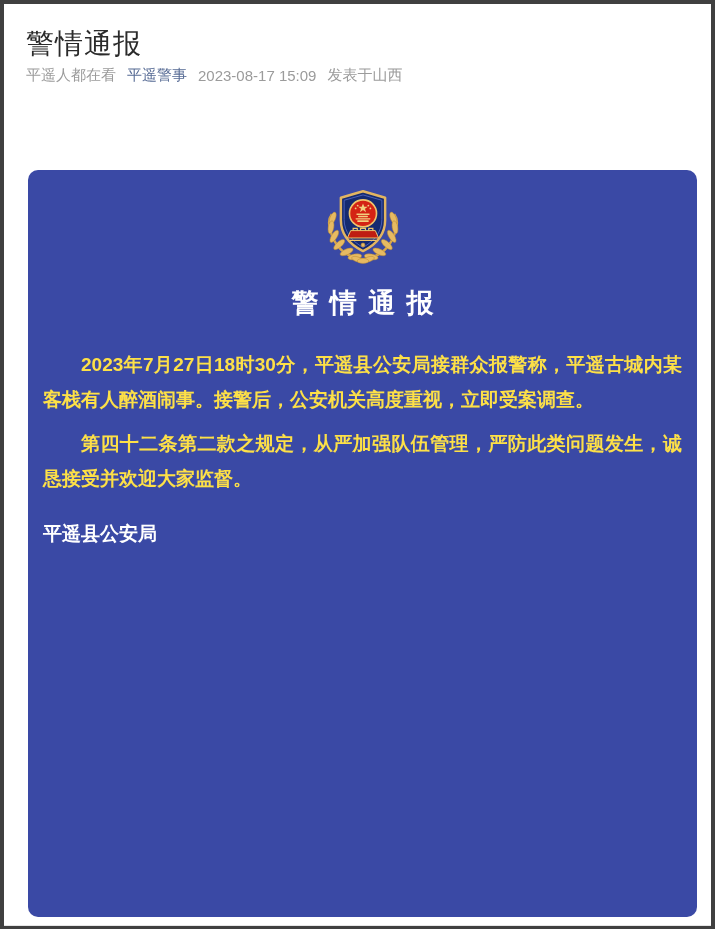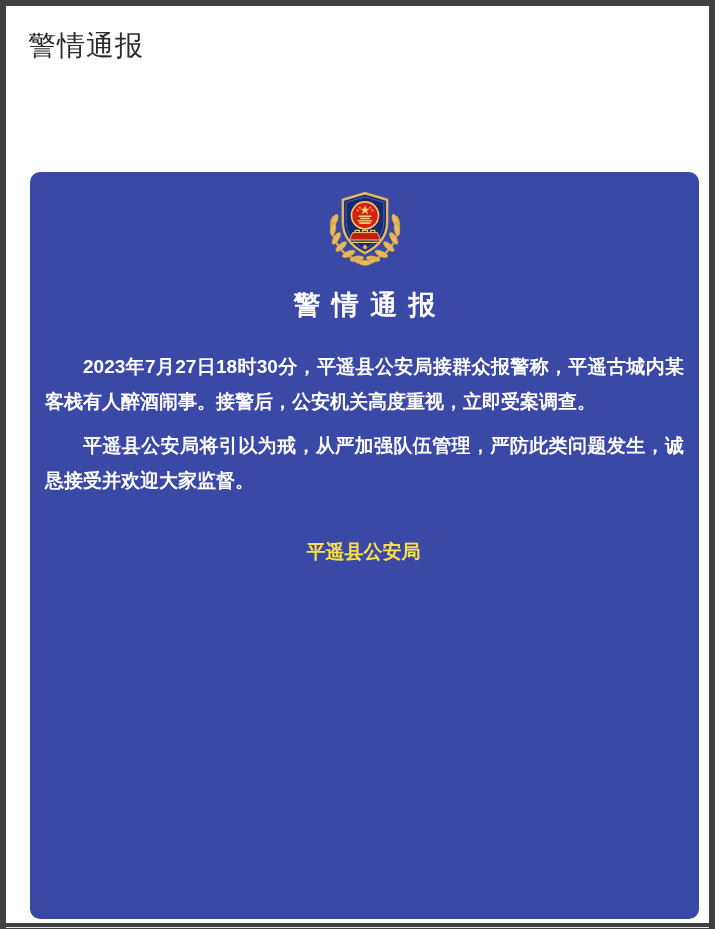--- a/index.html
+++ b/index.html
@@ -6,21 +6,21 @@
   html, body { background: #fff; }
   body {
     font-family: "Liberation Sans", "DejaVu Sans", sans-serif;
     width: 715px; height: 929px;
     position: relative;
     overflow: hidden;
   }
   .page {
     position: absolute; inset: 0;
     background: #ffffff;
-    border: 6px solid #404040;
+    border: 4px solid #404040;
     text-decoration: underline;
   }
   .page-title {
     position: absolute;
     left: 22px; top: 21px;
     font-size: 28px;
     font-weight: 400;
     color: #2b2b2b;
     letter-spacing: 1px;
     white-space: nowrap;
@@ -58,53 +58,59 @@
     text-align: center;
     color: #ffffff;
     font-size: 27px;
     font-weight: 700;
     letter-spacing: 0.42em;
     padding-left: 0.42em; 
     line-height: 32px;
     white-space: nowrap;
   }
   .notice-body p {
-    color: #ffffff;
+    color: #fde047;
     font-size: 19px;
     font-weight: 700;
     line-height: 35px;
     text-indent: 2em;
     text-align: justify;
     margin-top: 9px;
   }
   .notice-body p:first-child { margin-top: 28px; }
   .signature {
-    margin-top: 38px;
-    text-align: center;
-    color: #fde047;
+    margin-top: 22px;
+    text-align: left;
+    color: #ffffff;
     font-size: 19px;
     font-weight: 700;
     line-height: 31px;
     padding-right: 2px;
   }
   .bottom-divider {
     position: absolute;
     left: 0; right: 0;
     top: 921px;
     height: 1px;
     background: #e6e6e6;
   }
 </style>
 </head>
 <body>
 
 <div class="page">
 
   <h1 class="page-title">警情通报</h1>
 
+  <div class="meta">
+    <span>平遥人都在看</span>
+    <a class="account-link">平遥警事</a>
+    <span>2023-08-17 15:09</span>
+    <span>发表于山西</span>
+  </div>
 
   <div class="notice-card">
 
     <div class="emblem-wrap">
       <svg viewBox="0 0 100 96" width="82" height="79" aria-hidden="true">
 
         <g id="branchL">
           <path d="M50 88 C30 86 13 73 9 47 C8 41 9 37 12 33" fill="none" stroke="#d8a84e" stroke-width="3"></path>
           <g fill="#e7ba62" stroke="#b98a33" stroke-width="0.6">
             <ellipse cx="13" cy="38" rx="8" ry="3.4" transform="rotate(-68 13 38)"></ellipse>
@@ -153,21 +159,21 @@
         <path d="M38 53 v-2.6 h5 v2.6 M47 53 v-2.6 h6 v2.6 M57 53 v-2.6 h5 v2.6" fill="none" stroke="#eec46c" stroke-width="1.5"></path>
         <path d="M34 65 h32" stroke="#eec46c" stroke-width="1.5"></path>
         <circle cx="50" cy="70.5" r="2.4" fill="#e7ba62" stroke="#b98a33" stroke-width="0.6"></circle>
       </svg>
     </div>
 
     <h2 class="notice-title">警情通报</h2>
 
     <div class="notice-body">
       <p>2023年7月27日18时30分，平遥县公安局接群众报警称，平遥古城内某客栈有人醉酒闹事。接警后，公安机关高度重视，立即受案调查。</p>
-      <p>平遥县公安局将引以为戒，从严加强队伍管理，严防此类问题发生，诚恳接受并欢迎大家监督。</p>
+      <p>第四十二条第二款之规定，从严加强队伍管理，严防此类问题发生，诚恳接受并欢迎大家监督。</p>
     </div>
 
     <div class="signature">
       <div>平遥县公安局</div>
     </div>
 
   </div>
 
   <div class="bottom-divider"></div>
 

